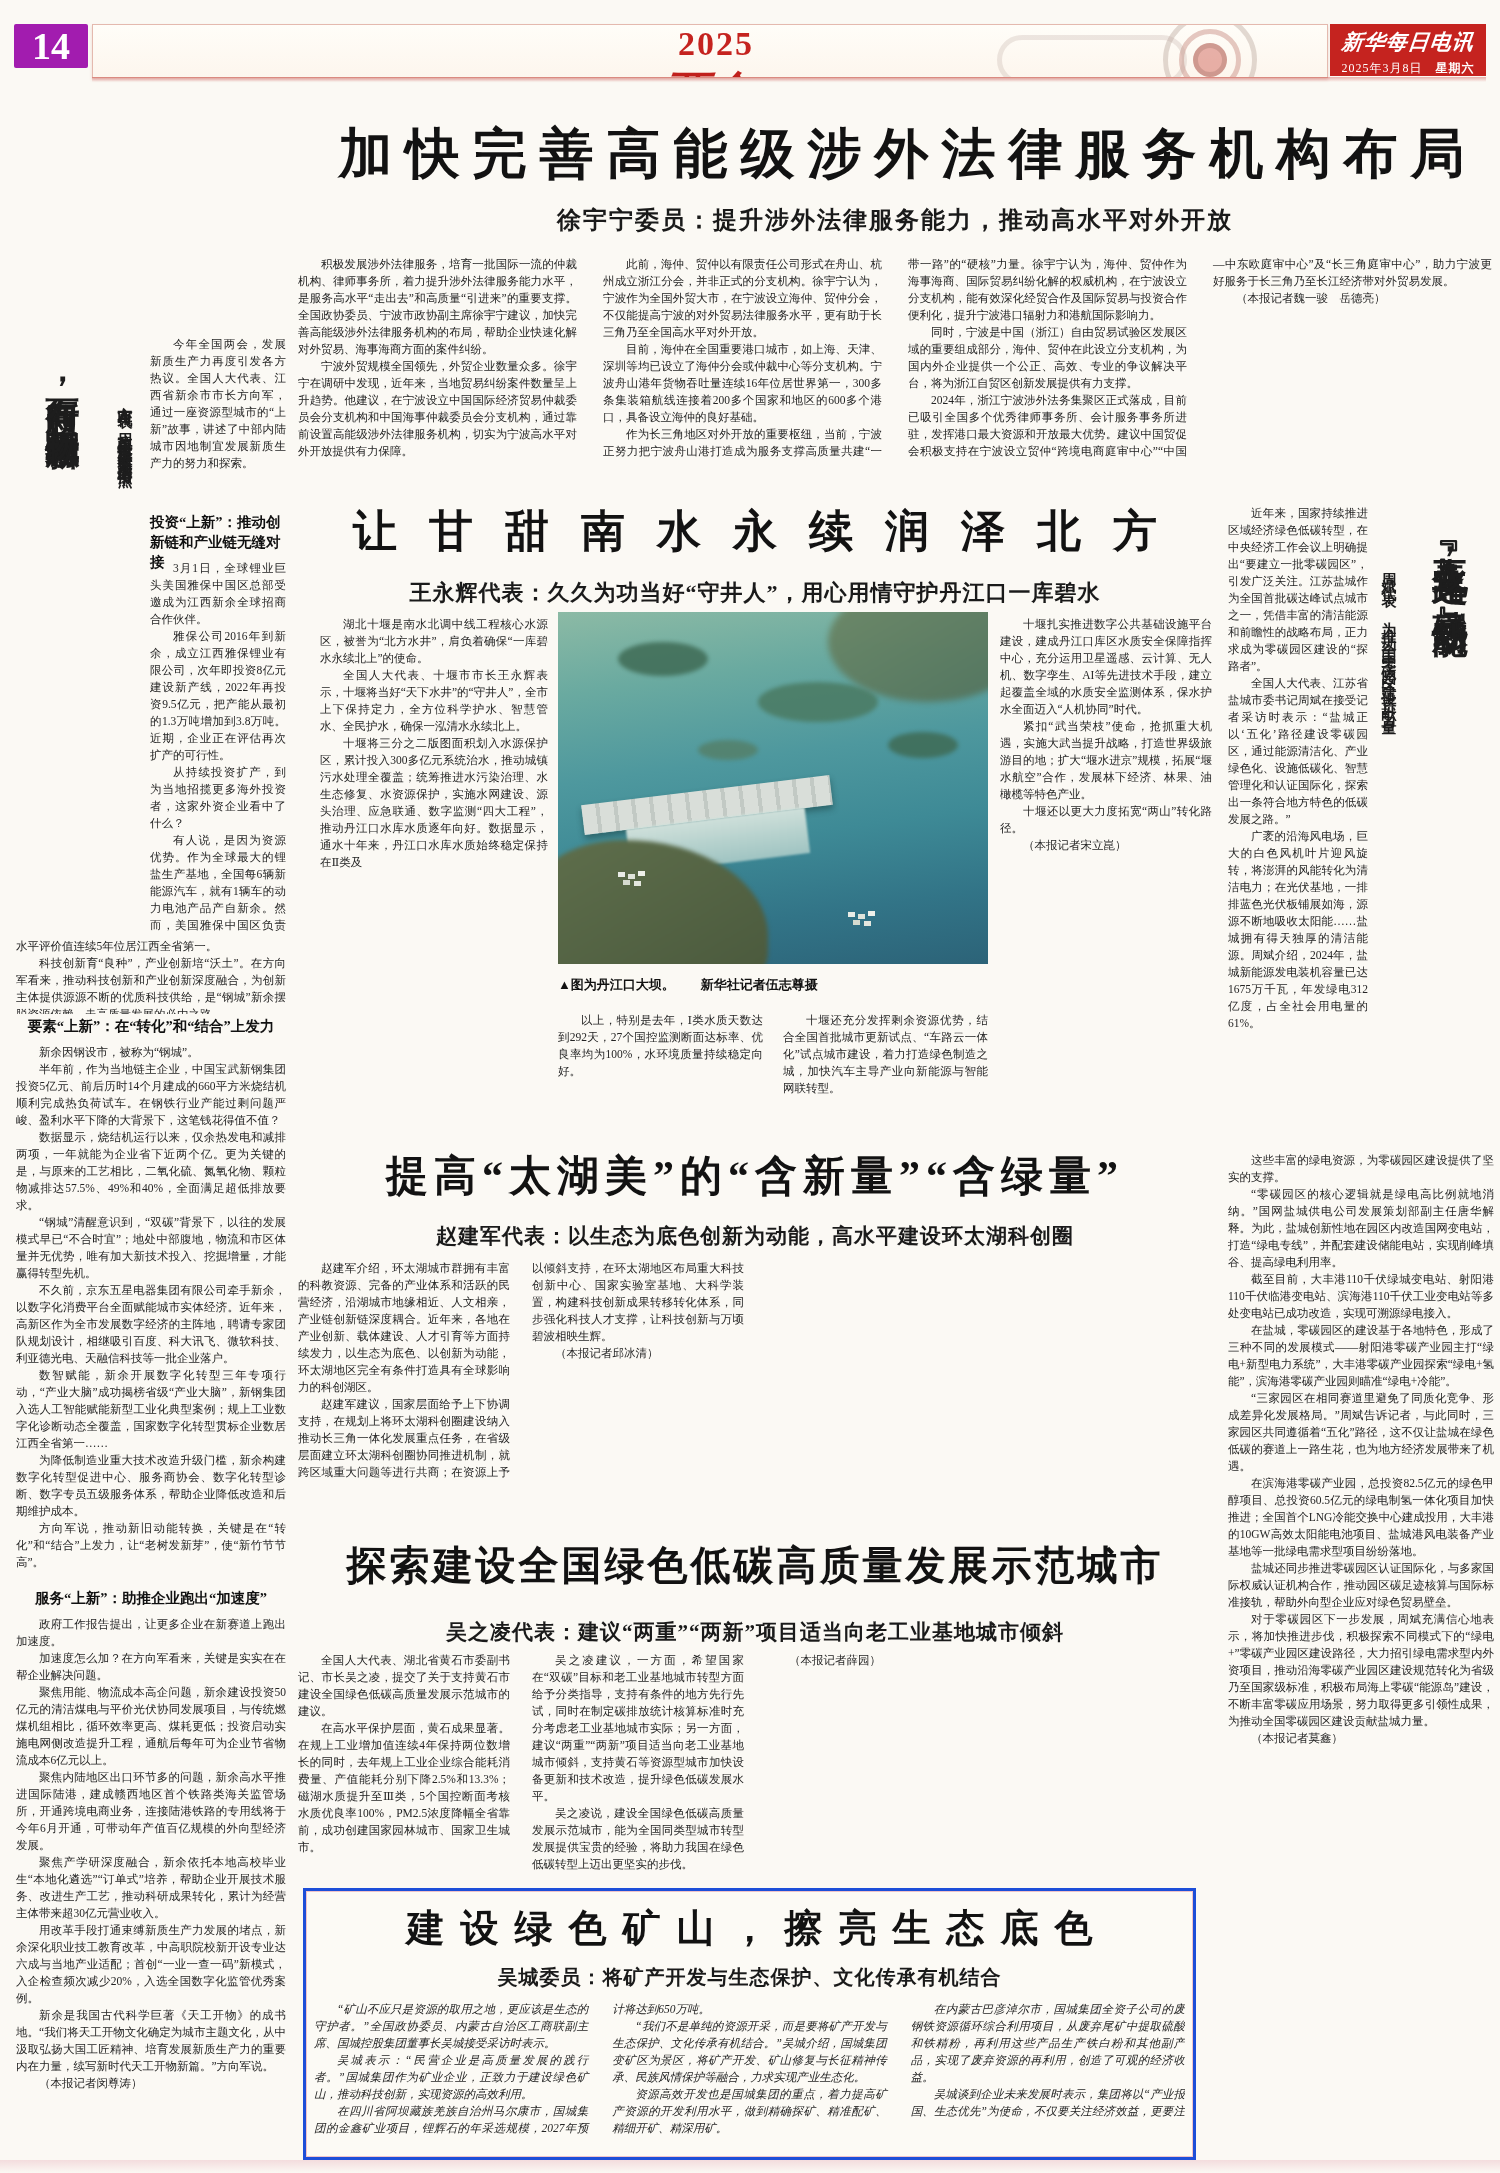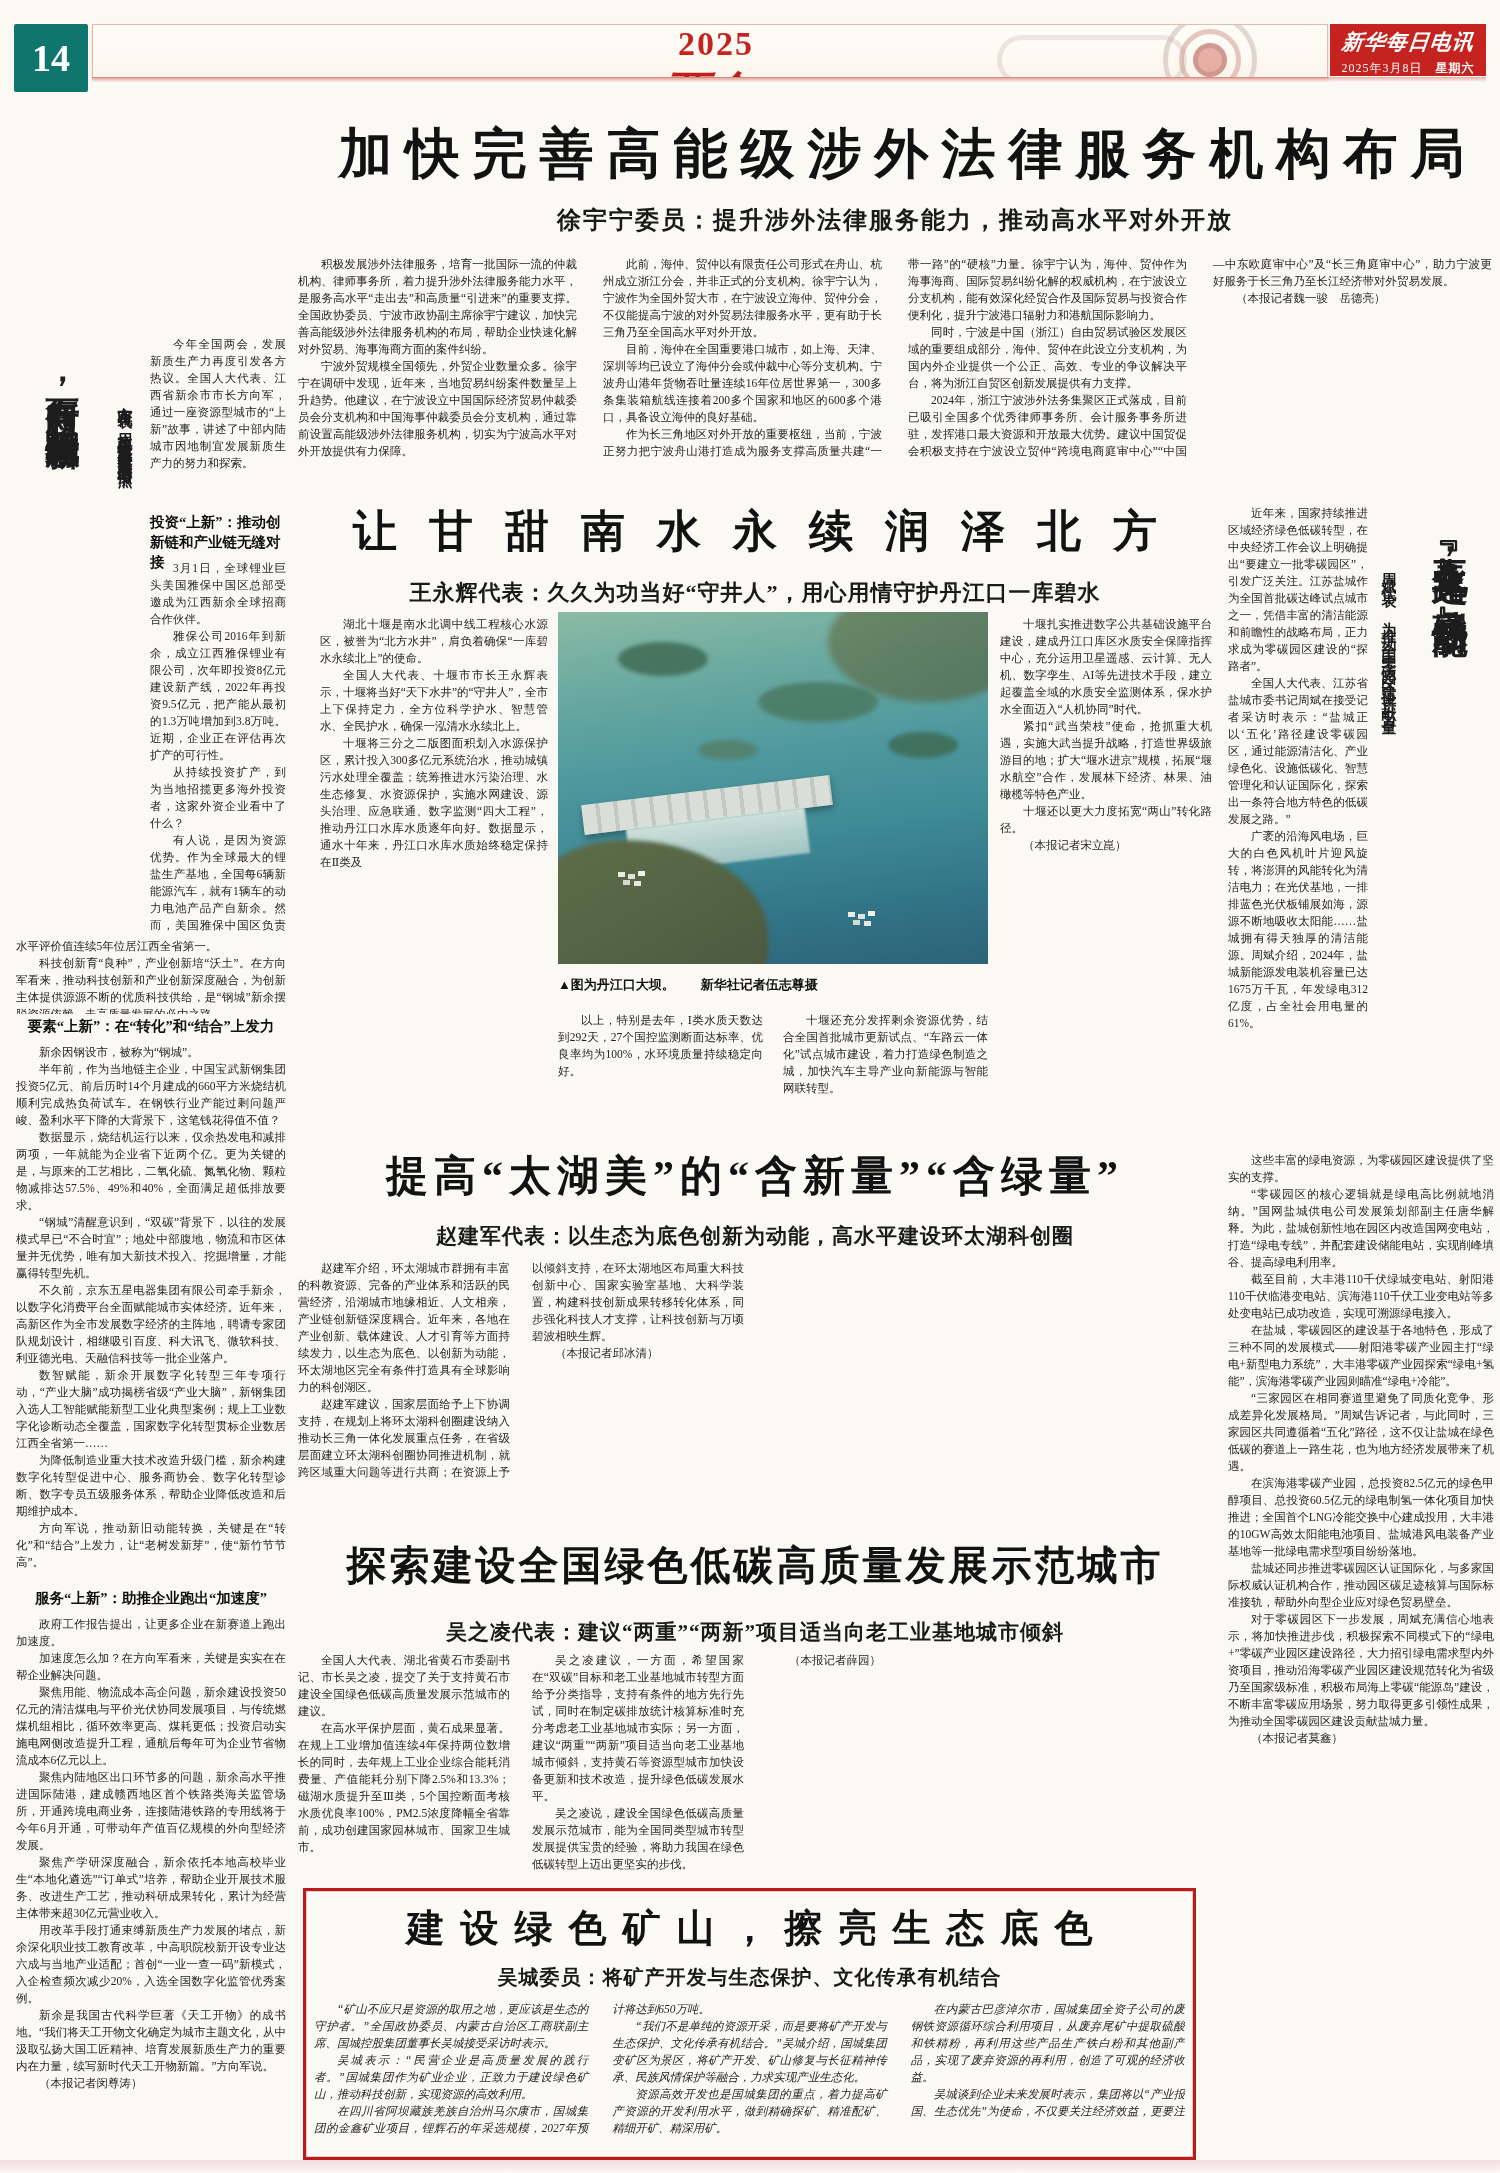--- a/index.html
+++ b/index.html
@@ -1,19 +1,19 @@
 <!DOCTYPE html>
 <html><head>
 <meta charset="utf-8">
 <style>
   html,body{margin:0;padding:0;}
   body{width:1500px;height:2173px;position:relative;background:#fbf9f4;font-family:"Liberation Serif","DejaVu Serif",serif;color:#1d1d1d;overflow:hidden;}
   .abs{position:absolute;}
   
-  .pagenum{left:14px;top:24px;width:74px;height:68px;background:#0f766e;color:#fff;font-size:38px;font-weight:bold;display:flex;align-items:center;justify-content:center;border-radius:2px;}
+  .pagenum{left:14px;top:24px;width:74px;height:44px;background:#a21caf;color:#fff;font-size:38px;font-weight:bold;display:flex;align-items:center;justify-content:center;border-radius:2px;}
   .banner{left:92px;top:24px;width:1234px;height:52px;background:linear-gradient(180deg,#fffdf8,#fdf6ee);border:1px solid #e4b9ae;box-shadow:0 2px 3px rgba(200,120,110,.25);display:flex;align-items:center;overflow:hidden;flex-direction:column;}
   .banner .cap{width:14px;height:100%;background:linear-gradient(180deg,#d0352c,#a81f18);}
   .banner .yr{color:#c5231f;font-size:34px;font-weight:bold;margin:0 10px 0 22px;letter-spacing:2px;}
   .banner .lh{color:#c0201c;font-size:44px;font-weight:bold;font-style:italic;transform:skewX(-6deg);margin-right:8px;font-family:"DejaVu Serif",serif;}
   .banner .tk{color:#c5231f;font-size:28px;font-weight:bold;letter-spacing:4px;}
   .swirl{position:absolute;right:30px;top:-20px;width:300px;height:95px;opacity:.8;}
   .swirl i{position:absolute;border-radius:50%;border:5px solid rgba(176,152,142,.45);}
   .swirl i:nth-child(1){width:84px;height:84px;right:40px;top:8px;}
   .swirl i:nth-child(2){width:52px;height:52px;right:56px;top:24px;border-color:rgba(190,120,110,.5);}
   .swirl i:nth-child(3){width:24px;height:24px;right:70px;top:38px;background:rgba(203,80,70,.55);border-color:rgba(150,90,80,.4);}
@@ -36,21 +36,21 @@
   
   .photo{left:558px;top:612px;width:430px;height:352px;overflow:hidden;background:linear-gradient(172deg,#8cbaa5 0%,#6aaaa0 20%,#4e989e 42%,#3e8a96 62%,#327487 82%,#2c6378 100%);}
   .photo .isl{position:absolute;background:#3f6b55;border-radius:50%;filter:blur(2px);opacity:.85;}
   .photo .dam{position:absolute;left:24px;top:178px;width:250px;height:30px;background:repeating-linear-gradient(90deg,#d9ded9 0 14px,#c2c9c4 14px 18px);transform:rotate(-7deg);box-shadow:0 4px 6px rgba(20,50,50,.45);}
   .photo .spill{position:absolute;left:70px;top:206px;width:180px;height:46px;background:linear-gradient(180deg,#cfe0da,#9fc4c2);transform:rotate(-7deg);filter:blur(1px);}
   .photo .shore{position:absolute;left:-30px;top:228px;width:240px;height:160px;background:linear-gradient(150deg,#5f6f4c,#49583c);border-radius:40% 60% 30% 20%;filter:blur(2px);}
   .photo .shore2{position:absolute;right:-40px;top:-30px;width:200px;height:120px;background:linear-gradient(150deg,#6d8663,#51705a);border-radius:50%;filter:blur(3px);opacity:.9;}
   .photo .town i{position:absolute;width:7px;height:5px;background:#e9ece6;box-shadow:10px 2px 0 #dfe3da,20px -1px 0 #eef0ea,5px 8px 0 #d5dacf,16px 9px 0 #e4e7df;}
   .caption{left:558px;top:976px;width:430px;font-weight:bold;font-size:13px;color:#111;}
   
-  .redbox{left:303px;top:1888px;width:893px;height:272px;border:3px solid #b91c1c;box-shadow:0 0 0 1px #f0c3c9 inset;background:#fcfaf5;box-sizing:border-box;}
+  .redbox{left:303px;top:1888px;width:893px;height:272px;border:3px solid #1d4ed8;box-shadow:0 0 0 1px #f0c3c9 inset;background:#fcfaf5;box-sizing:border-box;}
 </style>
 </head>
 <body>
 
 <div class="abs pagenum">14</div>
 
 <div class="abs banner">
   <div class="cap"></div>
   <span class="yr">2025</span>
   <span class="lh">两会</span>

